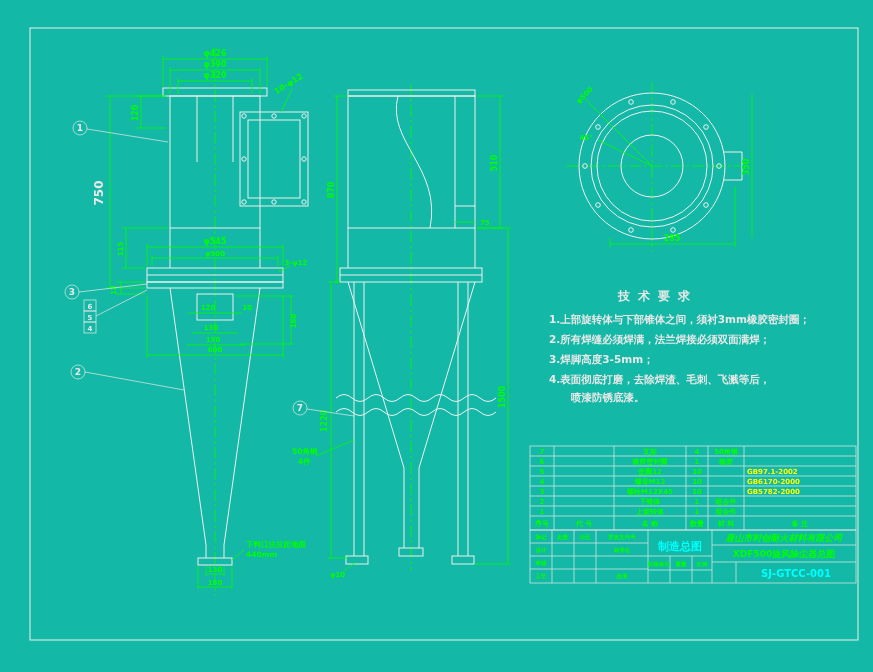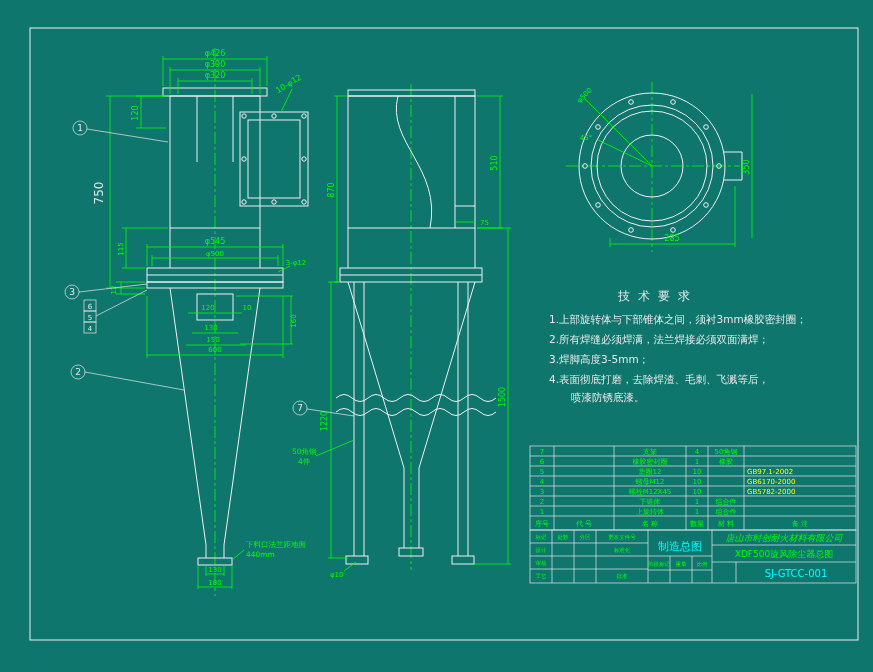--- a/index.html
+++ b/index.html
@@ -1,16 +1,16 @@
 <!DOCTYPE html>
 <html><head>
 <meta charset="utf-8">
 <style>
   html,body{margin:0;padding:0;background:#1e2a38;}
-  .stage{position:relative;width:873px;height:672px;background:#0f766e;overflow:hidden;}
+  .stage{position:relative;width:873px;height:672px;background:#14b8a6;overflow:hidden;font-weight:bold;}
   svg{position:absolute;left:0;top:0;}
   text{font-family:"DejaVu Sans",sans-serif;}
   .t{font-size:8px;fill:#00ff00;}
   .tw{fill:#e8e8e8;}
   .ty{fill:#ffff00;}
   .tc{fill:#00ffff;}
   .s5{font-size:5.5px;}.s7{font-size:7px;}.s75{font-size:7.5px;}
   .s9{font-size:9px;}.s10{font-size:10px;}.s105{font-size:10.5px;}.s11{font-size:11px;}.s12{font-size:12px;}
   .mid{text-anchor:middle;}
   .ln{stroke:#f0f0f0;fill:none;stroke-width:1;}

